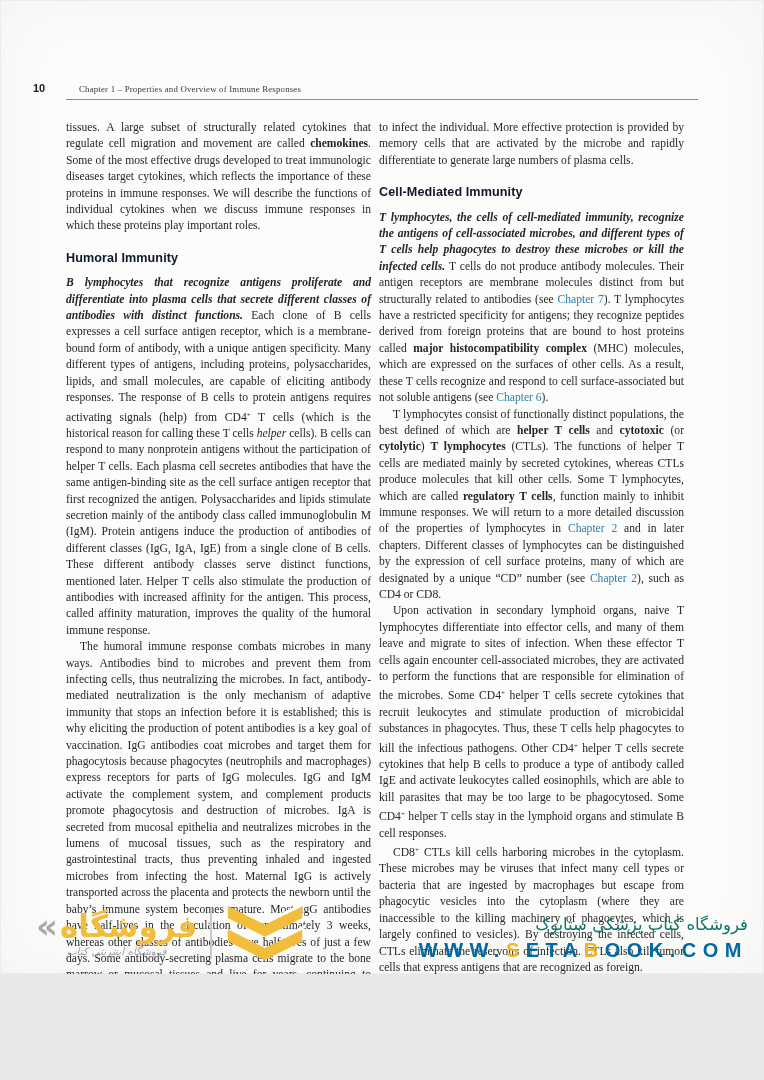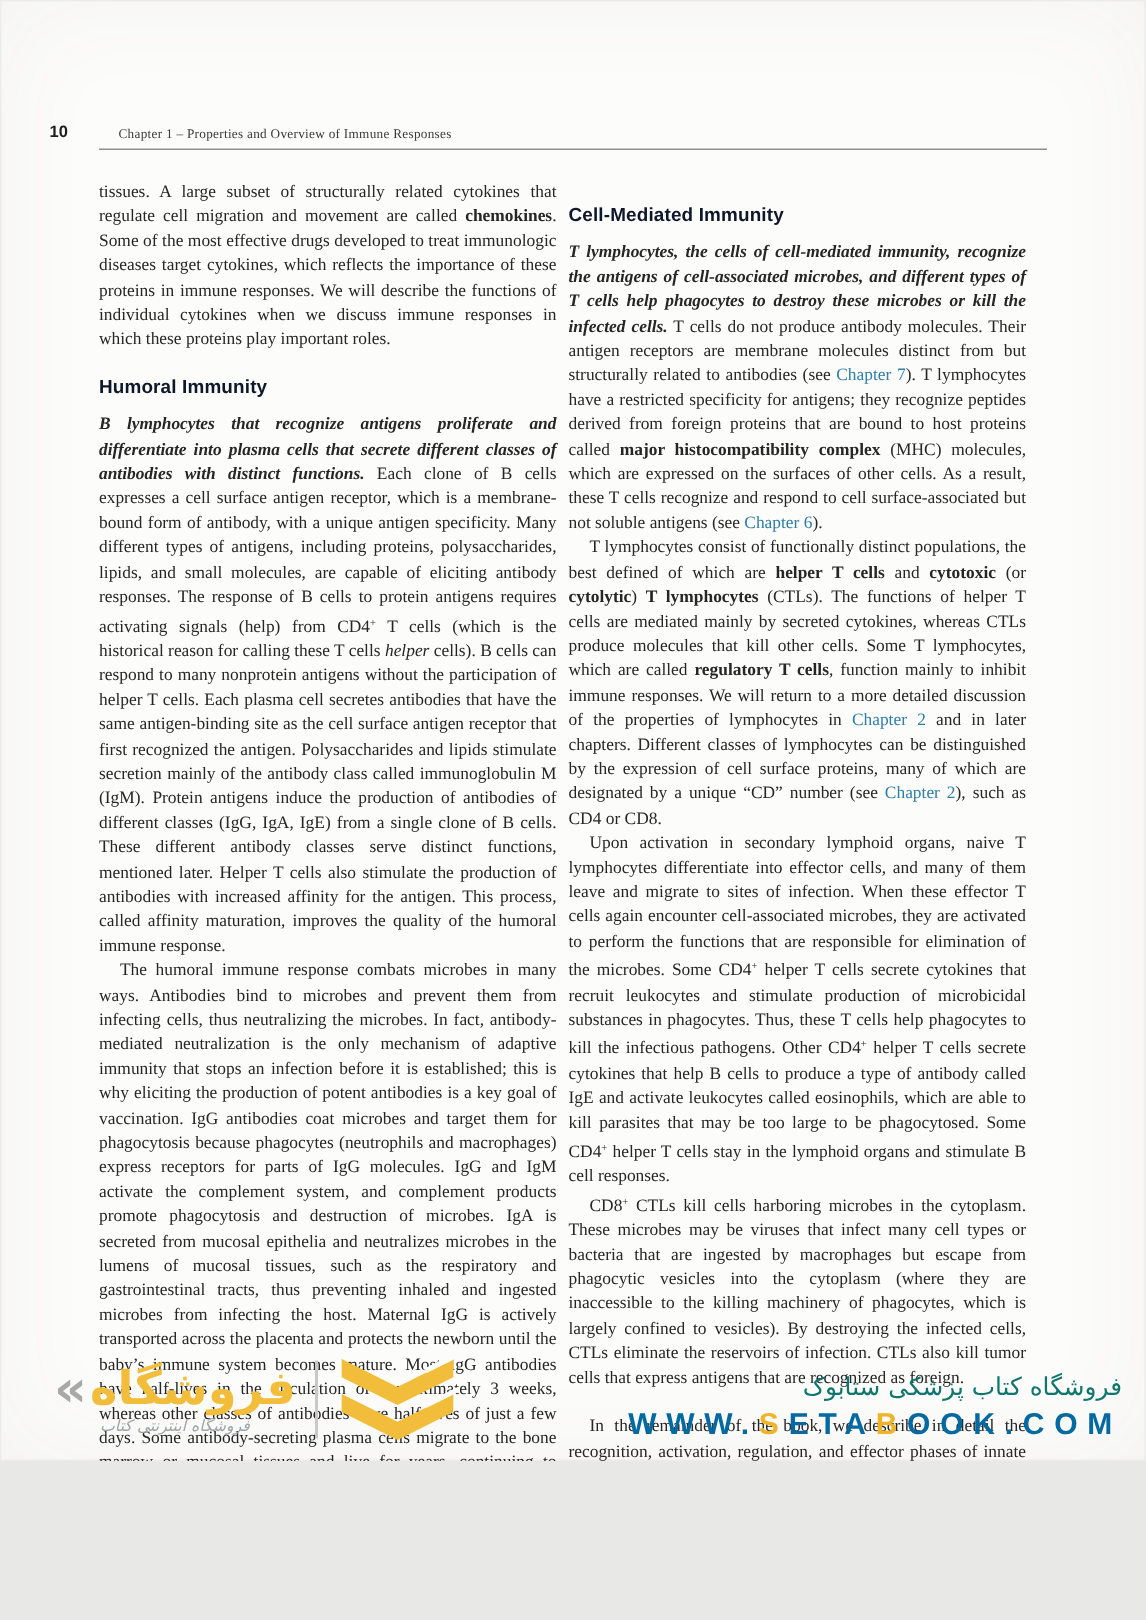--- a/index.html
+++ b/index.html
@@ -93,20 +93,21 @@
   </div>
 
   <div class="columns">
     <div class="col">
         <p class="para"><span>tissues. A large subset of structurally related cytokines that regulate cell migration and movement are called </span><span class="b">chemokines</span><span>. Some of the most effective drugs developed to treat immunologic diseases target cytokines, which reflects the importance of these proteins in immune responses. We will describe the functions of individual cytokines when we discuss immune responses in which these proteins play important roles.</span></p>
         <h3 class="section-heading">Humoral Immunity</h3>
         <p class="para"><span class="bi">B lymphocytes that recognize antigens proliferate and differentiate into plasma cells that secrete different classes of antibodies with distinct functions.</span><span> Each clone of B cells expresses a cell surface antigen receptor, which is a membrane-bound form of antibody, with a unique antigen specificity. Many different types of antigens, including proteins, polysaccharides, lipids, and small molecules, are capable of eliciting antibody responses. The response of B cells to protein antigens requires activating signals (help) from CD4</span><span class="sup">+</span><span> T cells (which is the historical reason for calling these T cells </span><span class="i">helper</span><span> cells). B cells can respond to many nonprotein antigens without the participation of helper T cells. Each plasma cell secretes antibodies that have the same antigen-binding site as the cell surface antigen receptor that first recognized the antigen. Polysaccharides and lipids stimulate secretion mainly of the antibody class called immunoglobulin M (IgM). Protein antigens induce the production of antibodies of different classes (IgG, IgA, IgE) from a single clone of B cells. These different antibody classes serve distinct functions, mentioned later. Helper T cells also stimulate the production of antibodies with increased affinity for the antigen. This process, called affinity maturation, improves the quality of the humoral immune response.</span></p>
         <p class="para indent"><span>The humoral immune response combats microbes in many ways. Antibodies bind to microbes and prevent them from infecting cells, thus neutralizing the microbes. In fact, antibody-mediated neutralization is the only mechanism of adaptive immunity that stops an infection before it is established; this is why eliciting the production of potent antibodies is a key goal of vaccination. IgG antibodies coat microbes and target them for phagocytosis because phagocytes (neutrophils and macrophages) express receptors for parts of IgG molecules. IgG and IgM activate the complement system, and complement products promote phagocytosis and destruction of microbes. IgA is secreted from mucosal epithelia and neutralizes microbes in the lumens of mucosal tissues, such as the respiratory and gastrointestinal tracts, thus preventing inhaled and ingested microbes from infecting the host. Maternal IgG is actively transported across the placenta and protects the newborn until the baby’s immune system becomes mature. Most IgG antibodies have half-lives in the circulation of approximately 3 weeks, whereas other classes of antibodies have half-lives of just a few days. Some antibody-secreting plasma cells migrate to the bone marrow or mucosal tissues and live for years, continuing to produce low levels of antibodies. The antibodies that are secreted by these long-lived plasma cells provide immediate protection if the microbe returns</span></p>
       </div>
     <div class="col">
+        <p class="para"><span>to infect the individual. More effective protection is provided by memory cells that are activated by the microbe and rapidly differentiate to generate large numbers of plasma cells.</span></p>
         <h3 class="section-heading">Cell-Mediated Immunity</h3>
         <p class="para"><span class="bi">T lymphocytes, the cells of cell-mediated immunity, recognize the antigens of cell-associated microbes, and different types of T cells help phagocytes to destroy these microbes or kill the infected cells.</span><span> T cells do not produce antibody molecules. Their antigen receptors are membrane molecules distinct from but structurally related to antibodies (see </span><a class="link">Chapter 7</a><span>). T lymphocytes have a restricted specificity for antigens; they recognize peptides derived from foreign proteins that are bound to host proteins called </span><span class="b">major histocompatibility complex</span><span> (MHC) molecules, which are expressed on the surfaces of other cells. As a result, these T cells recognize and respond to cell surface-associated but not soluble antigens (see </span><a class="link">Chapter 6</a><span>).</span></p>
         <p class="para indent"><span>T lymphocytes consist of functionally distinct populations, the best defined of which are </span><span class="b">helper T cells</span><span> and </span><span class="b">cytotoxic</span><span> (or </span><span class="b">cytolytic</span><span>) </span><span class="b">T lymphocytes</span><span> (CTLs). The functions of helper T cells are mediated mainly by secreted cytokines, whereas CTLs produce molecules that kill other cells. Some T lymphocytes, which are called </span><span class="b">regulatory T cells</span><span>, function mainly to inhibit immune responses. We will return to a more detailed discussion of the properties of lymphocytes in </span><a class="link">Chapter 2</a><span> and in later chapters. Different classes of lymphocytes can be distinguished by the expression of cell surface proteins, many of which are designated by a unique “CD” number (see </span><a class="link">Chapter 2</a><span>), such as CD4 or CD8.</span></p>
         <p class="para indent"><span>Upon activation in secondary lymphoid organs, naive T lymphocytes differentiate into effector cells, and many of them leave and migrate to sites of infection. When these effector T cells again encounter cell-associated microbes, they are activated to perform the functions that are responsible for elimination of the microbes. Some CD4</span><span class="sup">+</span><span> helper T cells secrete cytokines that recruit leukocytes and stimulate production of microbicidal substances in phagocytes. Thus, these T cells help phagocytes to kill the infectious pathogens. Other CD4</span><span class="sup">+</span><span> helper T cells secrete cytokines that help B cells to produce a type of antibody called IgE and activate leukocytes called eosinophils, which are able to kill parasites that may be too large to be phagocytosed. Some CD4</span><span class="sup">+</span><span> helper T cells stay in the lymphoid organs and stimulate B cell responses.</span></p>
         <p class="para indent"><span>CD8</span><span class="sup">+</span><span> CTLs kill cells harboring microbes in the cytoplasm. These microbes may be viruses that infect many cell types or bacteria that are ingested by macrophages but escape from phagocytic vesicles into the cytoplasm (where they are inaccessible to the killing machinery of phagocytes, which is largely confined to vesicles). By destroying the infected cells, CTLs eliminate the reservoirs of infection. CTLs also kill tumor cells that express antigens that are recognized as foreign.</span></p>
         <p class="para indent space-before"><span>In the remainder of the book, we describe in detail the recognition, activation, regulation, and effector phases of innate and adaptive immune responses. The principles introduced in this chapter recur throughout this book.</span></p>
       </div>
   </div>
 
   <div class="footer">

